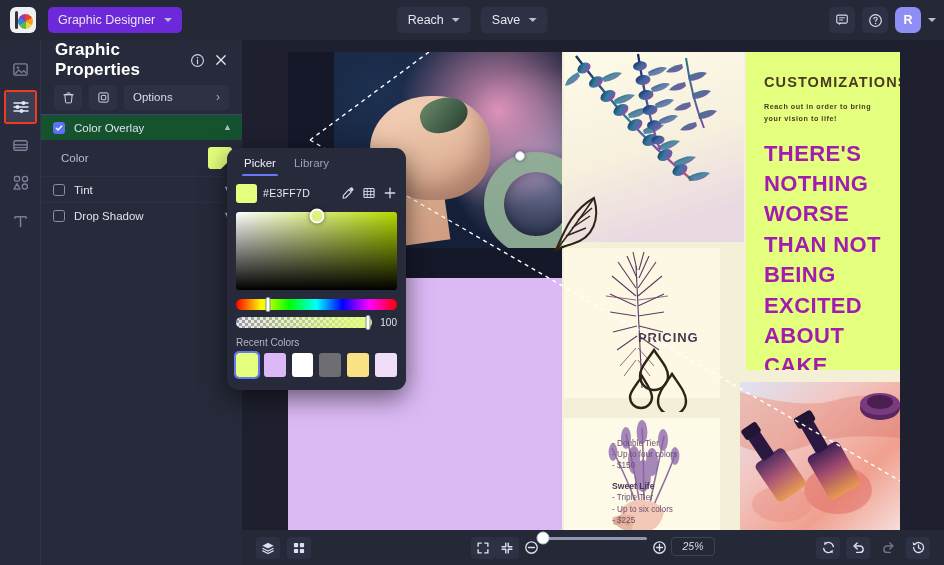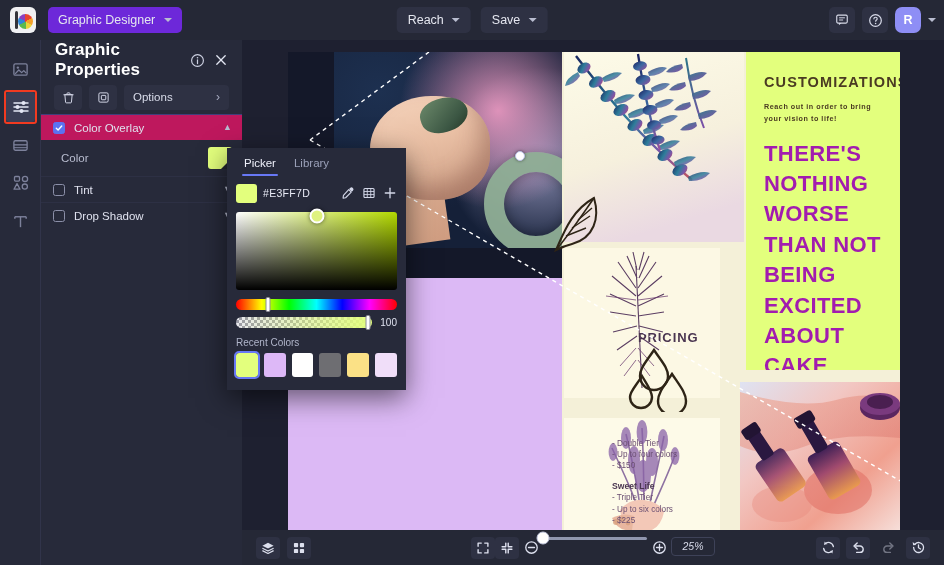--- a/index.html
+++ b/index.html
@@ -105,21 +105,21 @@
     display: flex; align-items: center; padding: 0 9px; cursor: pointer;
     color: #d9dcea; font-size: 11.5px;
   }
   .optbtn .arr { margin-left: auto; color: #a5a9bf; font-size: 12px; }
 
   .proprow {
     height: 26px; display: flex; align-items: center; padding: 0 10px 0 12px;
     border-top: 1px solid #2d3044;
     font-size: 11.5px; color: #dfe1ee; cursor: pointer;
   }
-  .proprow.active { background: #be185d; border-top-color: #3f3f7a; }
+  .proprow.active { background: #14532d; border-top-color: #3f3f7a; }
   .cbox {
     width: 12px; height: 12px; border-radius: 2.5px; border: 1.5px solid #8b8fa8;
     margin-right: 9px; flex: none; background: transparent;
   }
   .cbox.on {
     background: #5b72f2; border-color: #5b72f2;
     display: flex; align-items: center; justify-content: center;
   }
   .caret { margin-left: auto; color: #b7bbcf; font-size: 9px; line-height: 1; }
   .subrow {
@@ -215,21 +215,21 @@
   #sel { position:absolute; inset:0; pointer-events:none; z-index: 30; }
   .handle {
     position:absolute; width:10px; height:10px; border-radius:50%;
     background:#ffffff; border:1px solid #bcc3e8; transform: translate(-50%,-50%);
     box-shadow: 0 0 3px rgba(0,0,0,.5);
   }
 
   
   #picker {
     position: absolute; left: 227px; top: 148px; width: 179px; height: 242px;
-    background: #272a3a; border-radius: 0;
+    background: #272a3a; border-radius: 11px;
     box-shadow: 0 8px 26px rgba(0,0,0,.55);
     z-index: 80; padding: 0 9px;
   }
   #pkTabs { display:flex; gap:18px; height: 30px; align-items:center; padding-left: 8px; }
   .pktab { font-size: 11.5px; color:#9aa0b8; cursor:pointer; position:relative; height:30px; display:flex; align-items:center; }
   .pktab.on { color:#eef0fa; }
   .pktab.on::after { content:""; position:absolute; left:-2px; right:-2px; bottom:2px; height:2px; background:#6878f5; border-radius:2px; }
   #pkHexRow { display:flex; align-items:center; gap:6px; height:26px; margin-top:2px; }
   #pkHexSw { width:21px; height:19px; border-radius:3px; background:#e3ff7d; cursor:pointer; }
   #pkHex { font-size:10.5px; color:#e7e9f4; letter-spacing:.3px; cursor:text; }

